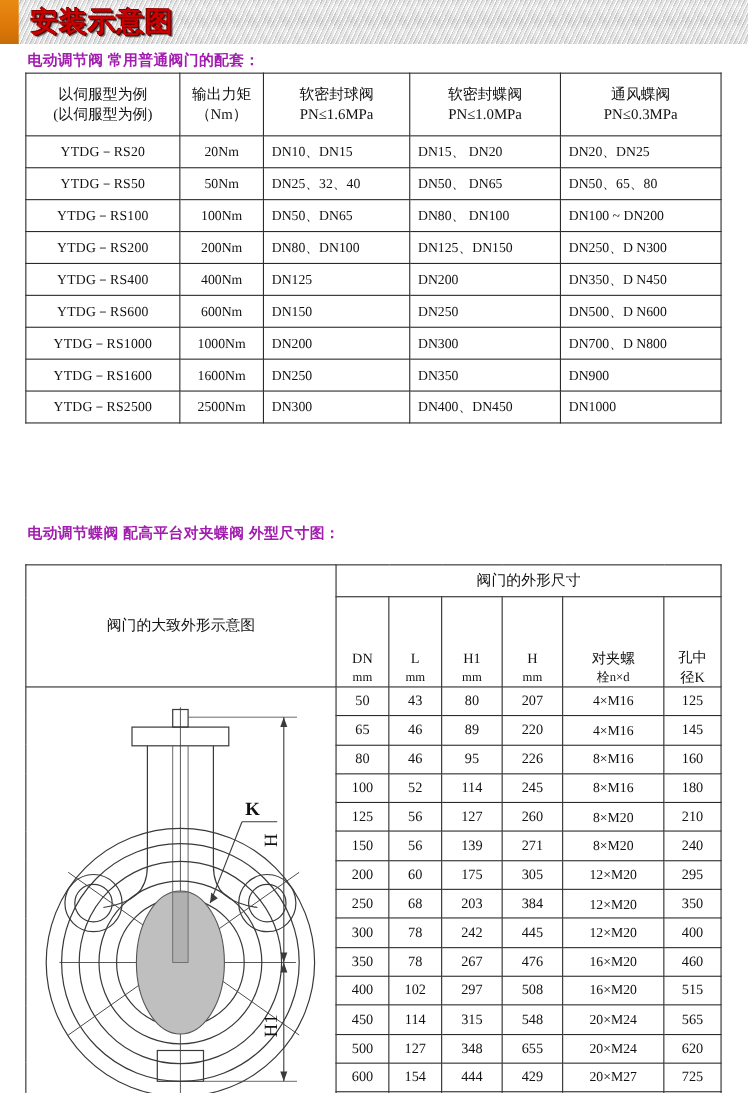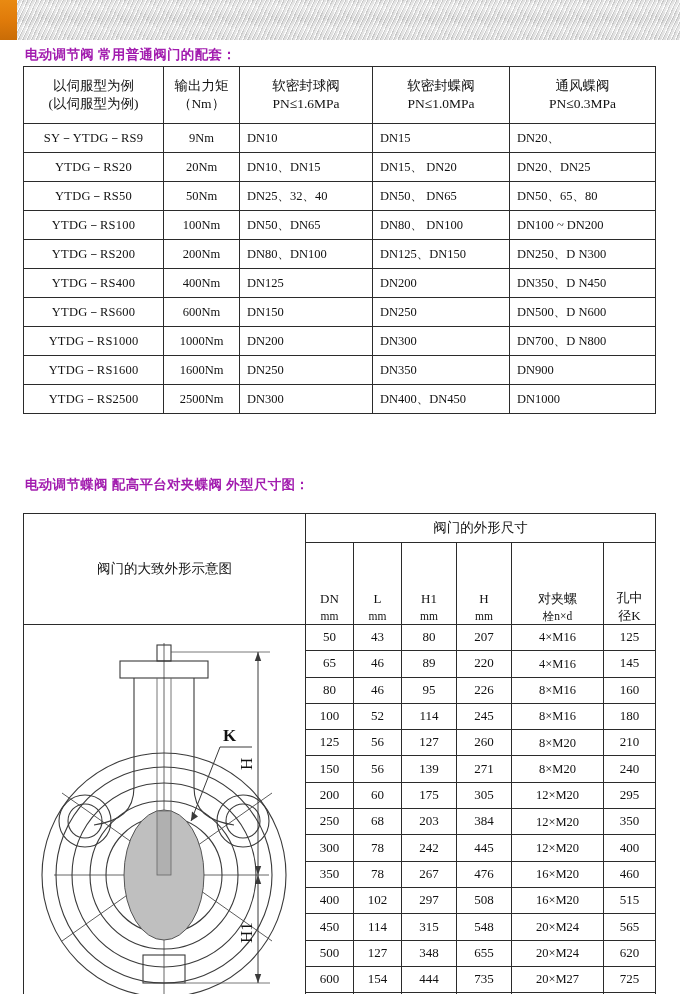--- a/index.html
+++ b/index.html
@@ -139,20 +139,21 @@
   
   .valve-fig {
     display: block;
   }
 </style>
 </head>
 <body>
 
 <div class="banner">
   <div class="banner-accent"></div>
+  <div class="banner-title">安装示意图</div>
 </div>
 
 <div id="heading-1" class="section-heading">电动调节阀  常用普通阀门的配套：</div>
 
 <table id="table-spec" class="grid">
   <colgroup>
     <col style="width:140px">
     <col style="width:76px">
     <col style="width:133px">
     <col style="width:137px">
@@ -175,27 +176,20 @@
       <td class="hdr">
         <span class="l1">软密封蝶阀</span>
         <span class="l2">PN≤1.0MPa</span>
       </td>
       <td class="hdr">
         <span class="l1">通风蝶阀</span>
         <span class="l2">PN≤0.3MPa</span>
       </td>
     </tr>
 
-  <tr>
-        <td class="c-model">SY－YTDG－RS9</td>
-        <td class="c-torque">9Nm</td>
-        <td class="c-dn">DN10</td>
-        <td class="c-dn">DN15</td>
-        <td class="c-dn">DN20、</td>
-      </tr>
       <tr>
         <td class="c-model">YTDG－RS20</td>
         <td class="c-torque">20Nm</td>
         <td class="c-dn">DN10、DN15</td>
         <td class="c-dn">DN15、  DN20</td>
         <td class="c-dn">DN20、DN25</td>
       </tr>
       <tr>
         <td class="c-model">YTDG－RS50</td>
         <td class="c-torque">50Nm</td>
@@ -463,21 +457,21 @@
         <td>127</td>
         <td>348</td>
         <td>655</td>
         <td class="bolt">20×M24</td>
         <td>620</td>
       </tr>
       <tr>
         <td>600</td>
         <td>154</td>
         <td>444</td>
-        <td>735</td>
+        <td>429</td>
         <td class="bolt">20×M27</td>
         <td>725</td>
       </tr>
       <tr>
         <td>700</td>
         <td>165</td>
         <td>528</td>
         <td>795</td>
         <td class="bolt">24×M27</td>
         <td>840</td>

